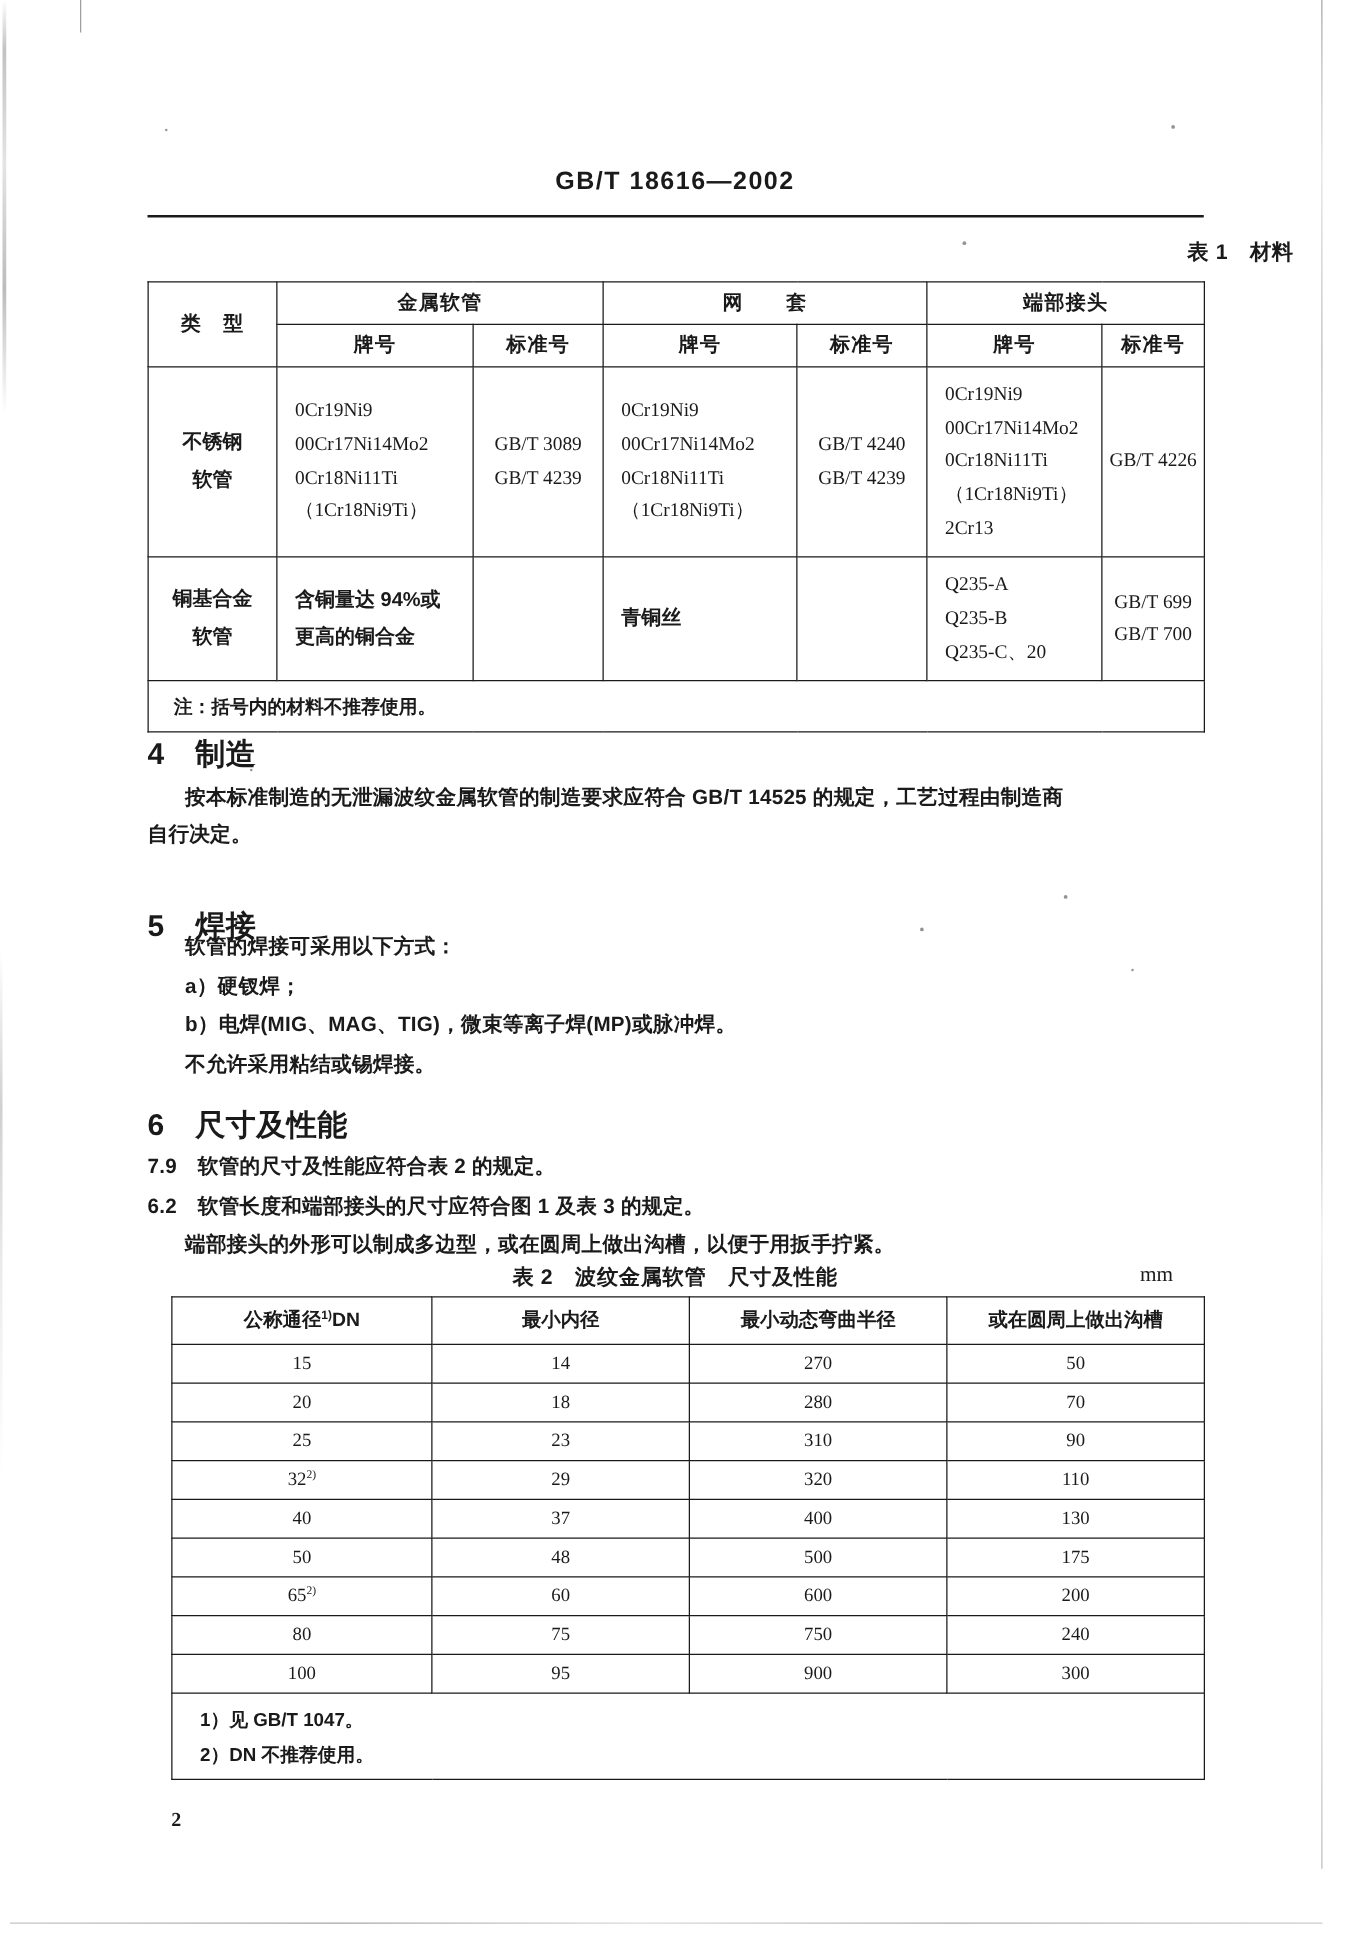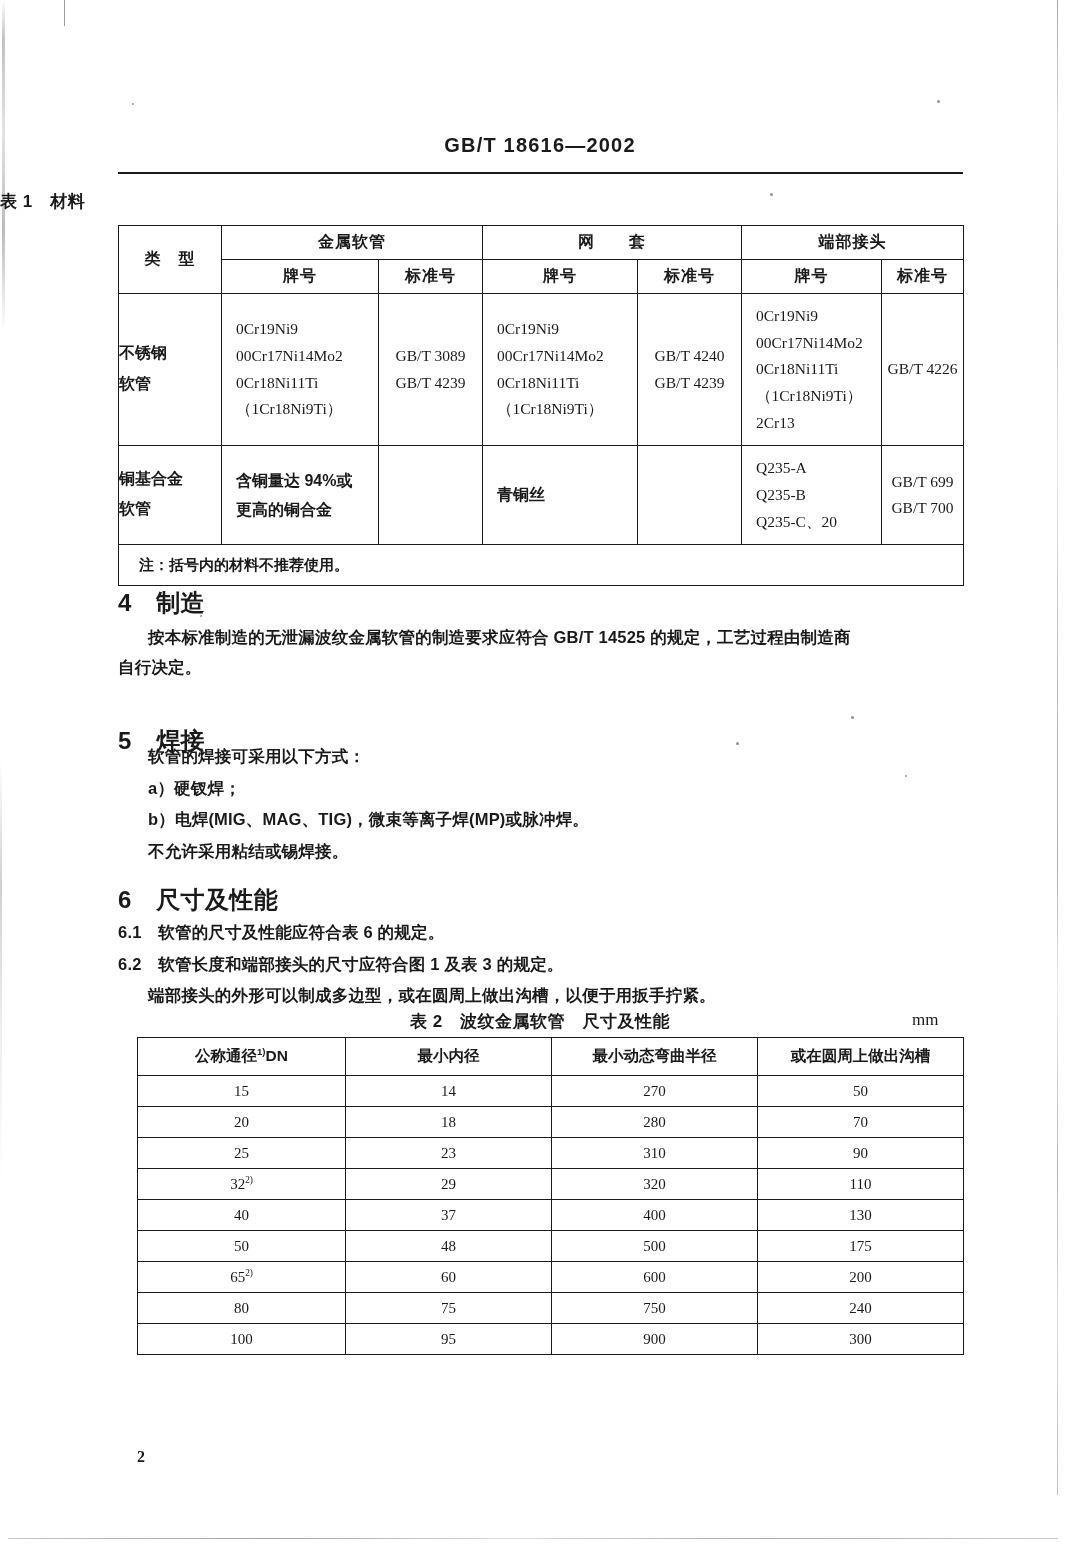--- a/index.html
+++ b/index.html
@@ -137,21 +137,22 @@
     padding: 9px 0 9px 14px;
     line-height: 1.72;
   }
   .t1 .bcell-c {
     font-family: "Liberation Serif", serif;
     font-size: 15.5px;
     text-align: center;
     line-height: 1.72;
   }
   .t1 .typecell {
-    font-family: Liberation Mono, monospace;
+    text-align: center;
+    font-family: Liberation Sans, sans-serif;
     font-weight: bold;
     font-size: 16px;
     line-height: 1.9;
   }
   .t1 .matcell {
     font-family: "Liberation Sans", sans-serif;
     font-weight: bold;
     font-size: 16px;
     padding-left: 14px;
     line-height: 1.85;
@@ -226,21 +227,21 @@
 <div class="speck" style="left:736px;top:742px;width:3px;height:3px;"></div>
 <div class="speck" style="left:851px;top:716px;width:3px;height:3px;"></div>
 <div class="speck" style="left:937px;top:100px;width:3px;height:3px;"></div>
 <div class="speck" style="left:132px;top:103px;width:2px;height:2px;"></div>
 <div class="speck" style="left:200px;top:615px;width:2px;height:2px;"></div>
 <div class="speck" style="left:905px;top:775px;width:2px;height:2px;"></div>
 
 <div class="std-no">GB/T 18616—2002</div>
 <div class="rule-top"></div>
 
-<div class="caption" style="left:0;top:190px;width:1012px;text-align:left;">表 1　材料</div>
+<div class="caption" style="left:0;top:190px;width:1012px;text-align:right;padding-left:23px;">表 1　材料</div>
 
 <table class="t1">
   <colgroup>
     <col style="width:103px">
       <col style="width:157px">
       <col style="width:104px">
     <col style="width:155px">
       <col style="width:104px">
       <col style="width:140px">
       <col style="width:82px">
@@ -306,21 +307,21 @@
 <div class="para" style="left:148px;top:627px;">按本标准制造的无泄漏波纹金属软管的制造要求应符合 GB/T 14525 的规定，工艺过程由制造商</div>
 <div class="para" style="left:118px;top:657px;">自行决定。</div>
 
 <div class="sec-h" style="left:118px;top:705px;margin-top:20px;">5　焊接</div>
 <div class="para" style="left:148px;top:746px;">软管的焊接可采用以下方式：</div>
 <div class="para" style="left:148px;top:778px;">a）硬钗焊；</div>
 <div class="para" style="left:148px;top:809px;">b）电焊(MIG、MAG、TIG)，微束等离子焊(MP)或脉冲焊。</div>
 <div class="para" style="left:148px;top:841px;">不允许采用粘结或锡焊接。</div>
 
 <div class="sec-h" style="left:118px;top:884px;">6　尺寸及性能</div>
-<div class="para" style="left:118px;top:922px;">6.1　软管的尺寸及性能应符合表 6 的规定。</div>
+<div class="para" style="left:118px;top:922px;">7.9　软管的尺寸及性能应符合表 2 的规定。</div>
 <div class="para" style="left:118px;top:954px;">6.2　软管长度和端部接头的尺寸应符合图 1 及表 3 的规定。</div>
 <div class="para" style="left:148px;top:985px;">端部接头的外形可以制成多边型，或在圆周上做出沟槽，以便于用扳手拧紧。</div>
 
 <div class="caption" style="left:0;top:1010px;width:1080px;text-align:center;">表 2　波纹金属软管　尺寸及性能</div>
 <div class="unit-mm" style="left:912px;top:1010px;">mm</div>
 
 <table class="t2">
   <colgroup>
     <col style="width:208px">
       <col style="width:206px">
@@ -383,16 +384,22 @@
       <td>75</td>
       <td>750</td>
       <td>240</td>
     </tr>
     <tr>
       <td><span>100</span><sup></sup></td>
       <td>95</td>
       <td>900</td>
       <td>300</td>
     </tr>
+    <tr>
+      <td class="fncell" colspan="4">
+        <div>1）见 GB/T 1047。</div>
+        <div>2）DN 不推荐使用。</div>
+      </td>
+    </tr>
   </tbody>
 </table>
 
 <div class="pageno">2</div>
 
 </body></html>

